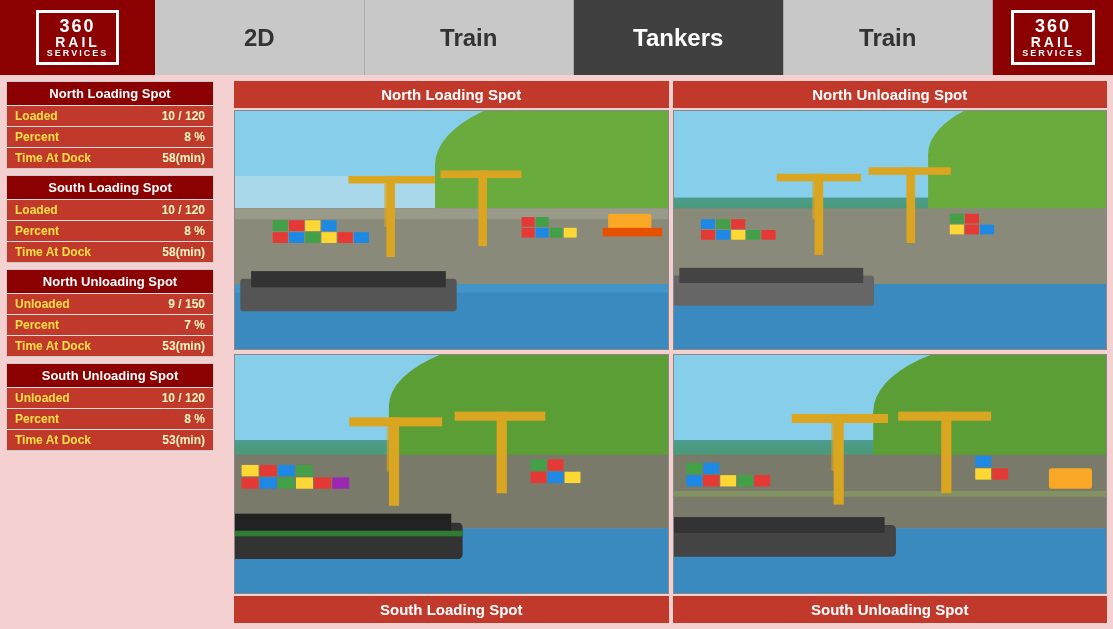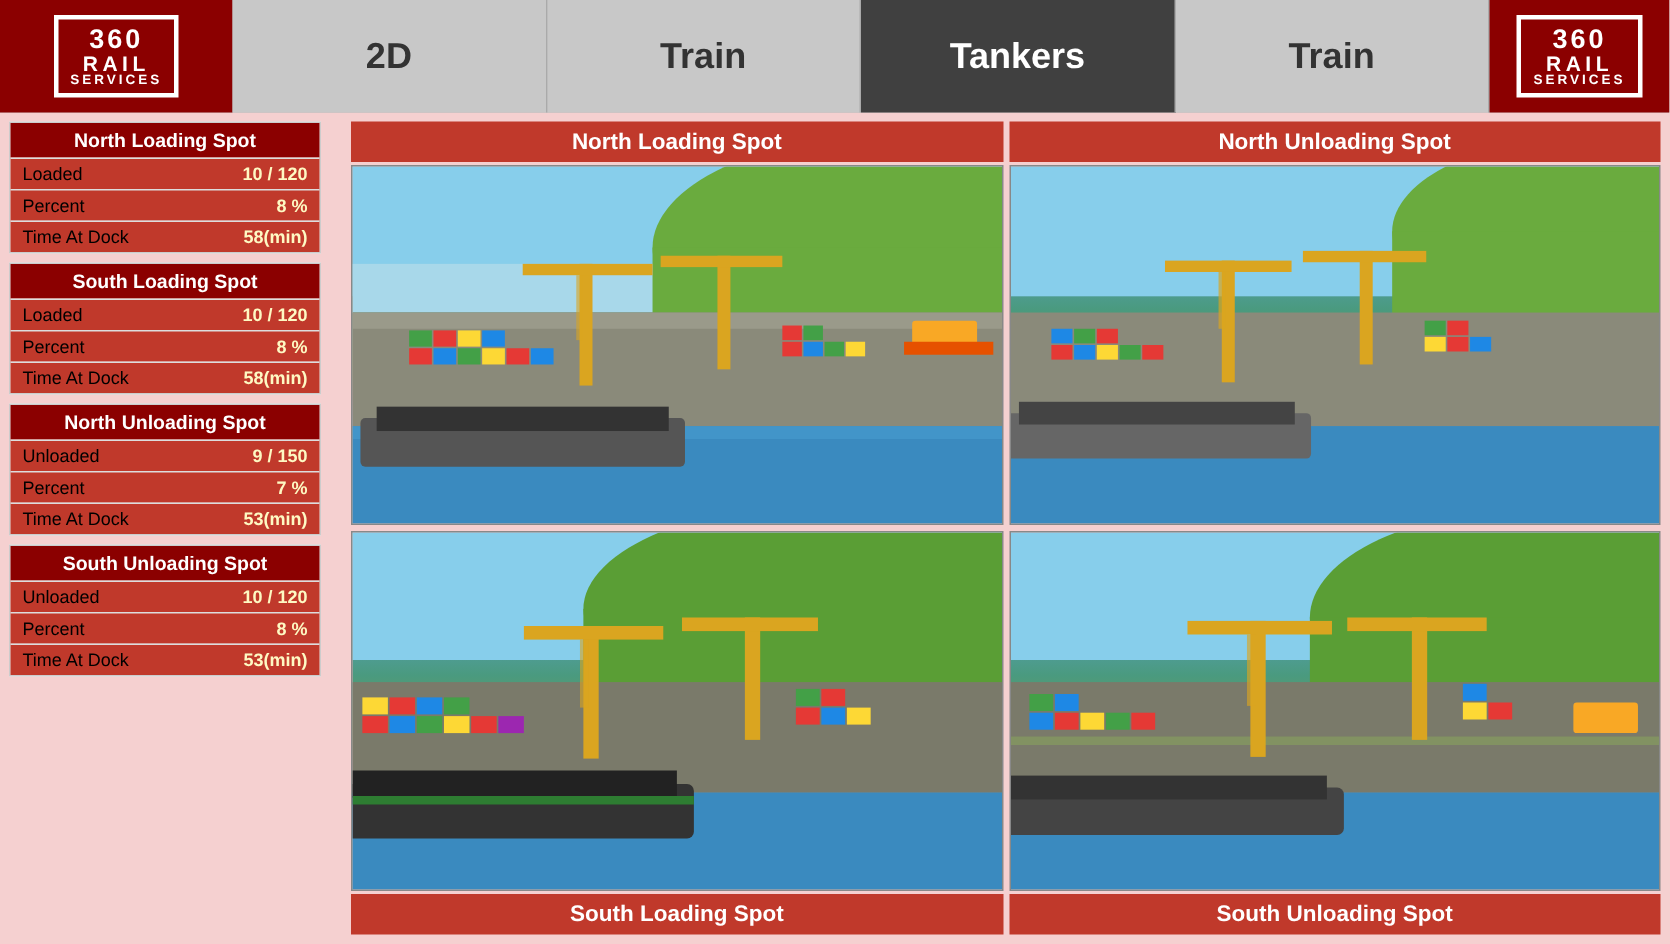--- a/index.html
+++ b/index.html
@@ -101,23 +101,23 @@
     }
     .stat-row {
       display: flex;
       justify-content: space-between;
       align-items: center;
       border-top: 1px solid #ddd;
       padding: 3px 8px;
       background: #c0392b;
     }
     .stat-label {
-      color: #000000;
+      color: #fde047;
       font-size: 12px;
-      font-weight: normal;
+      font-weight: bold;
     }
     .stat-value {
       color: #fef9c3;
       font-size: 12px;
       font-weight: bold;
     }
 
     
     .viewport-area {
       flex: 1;

